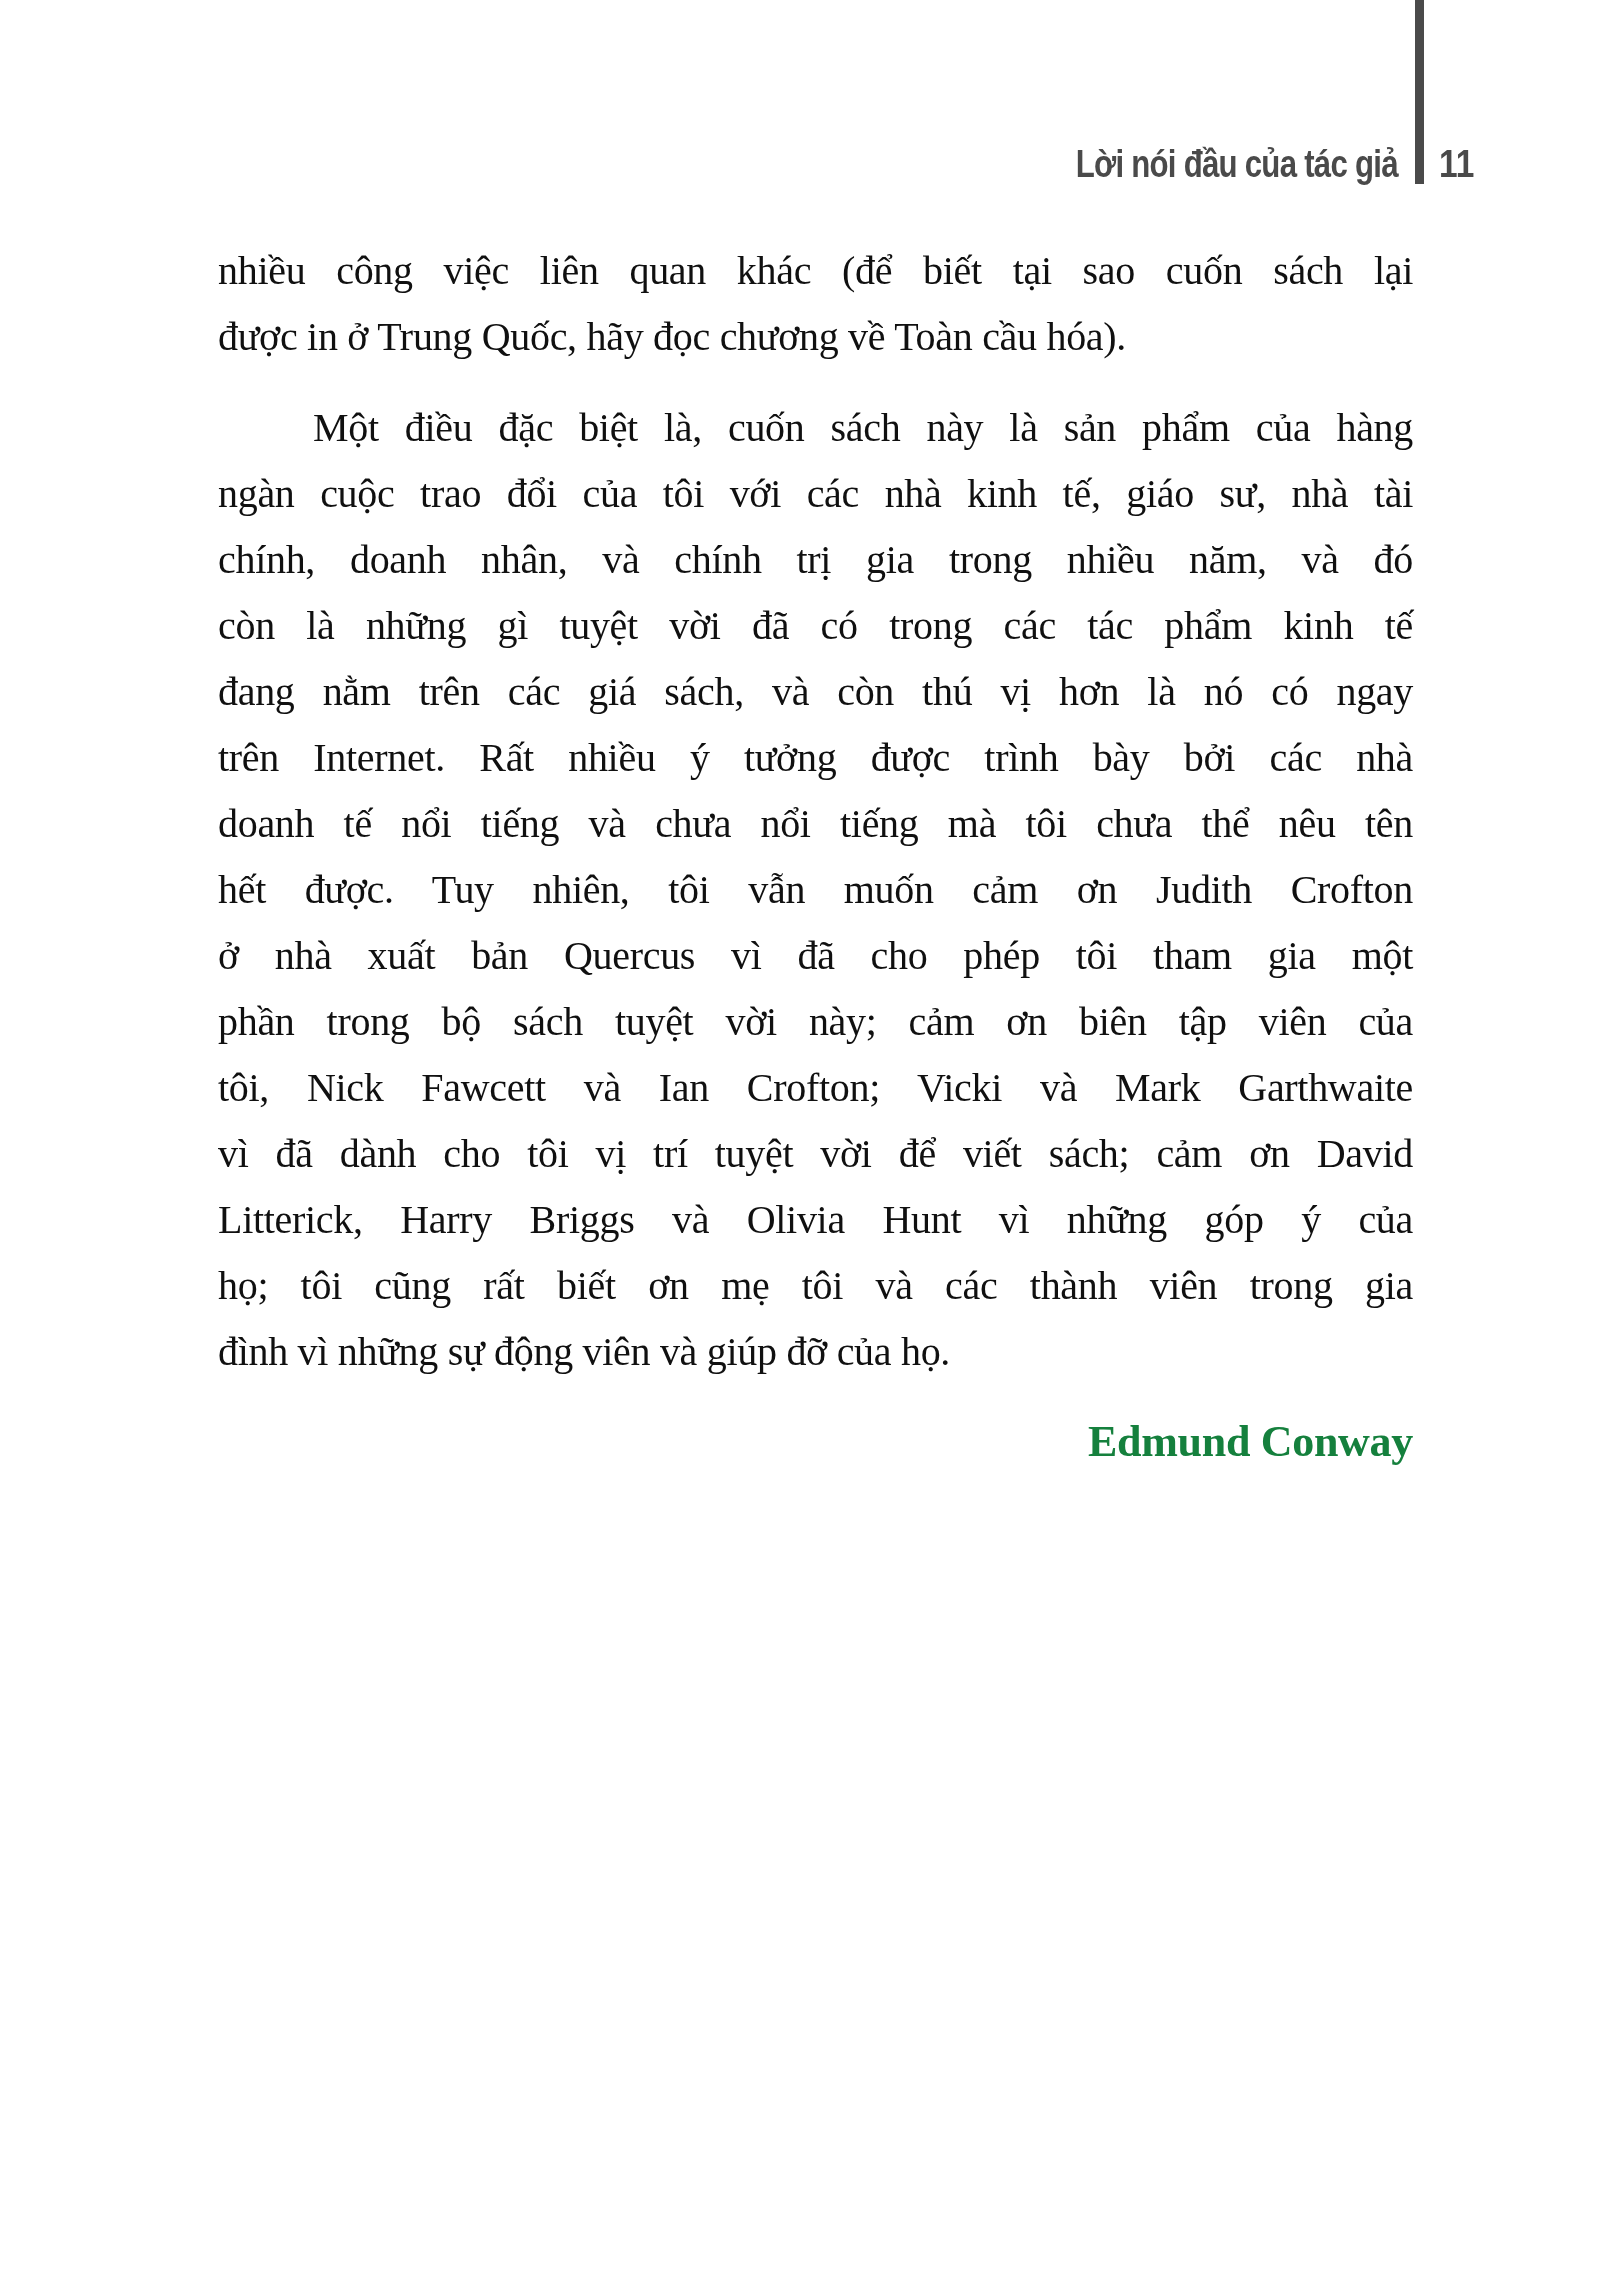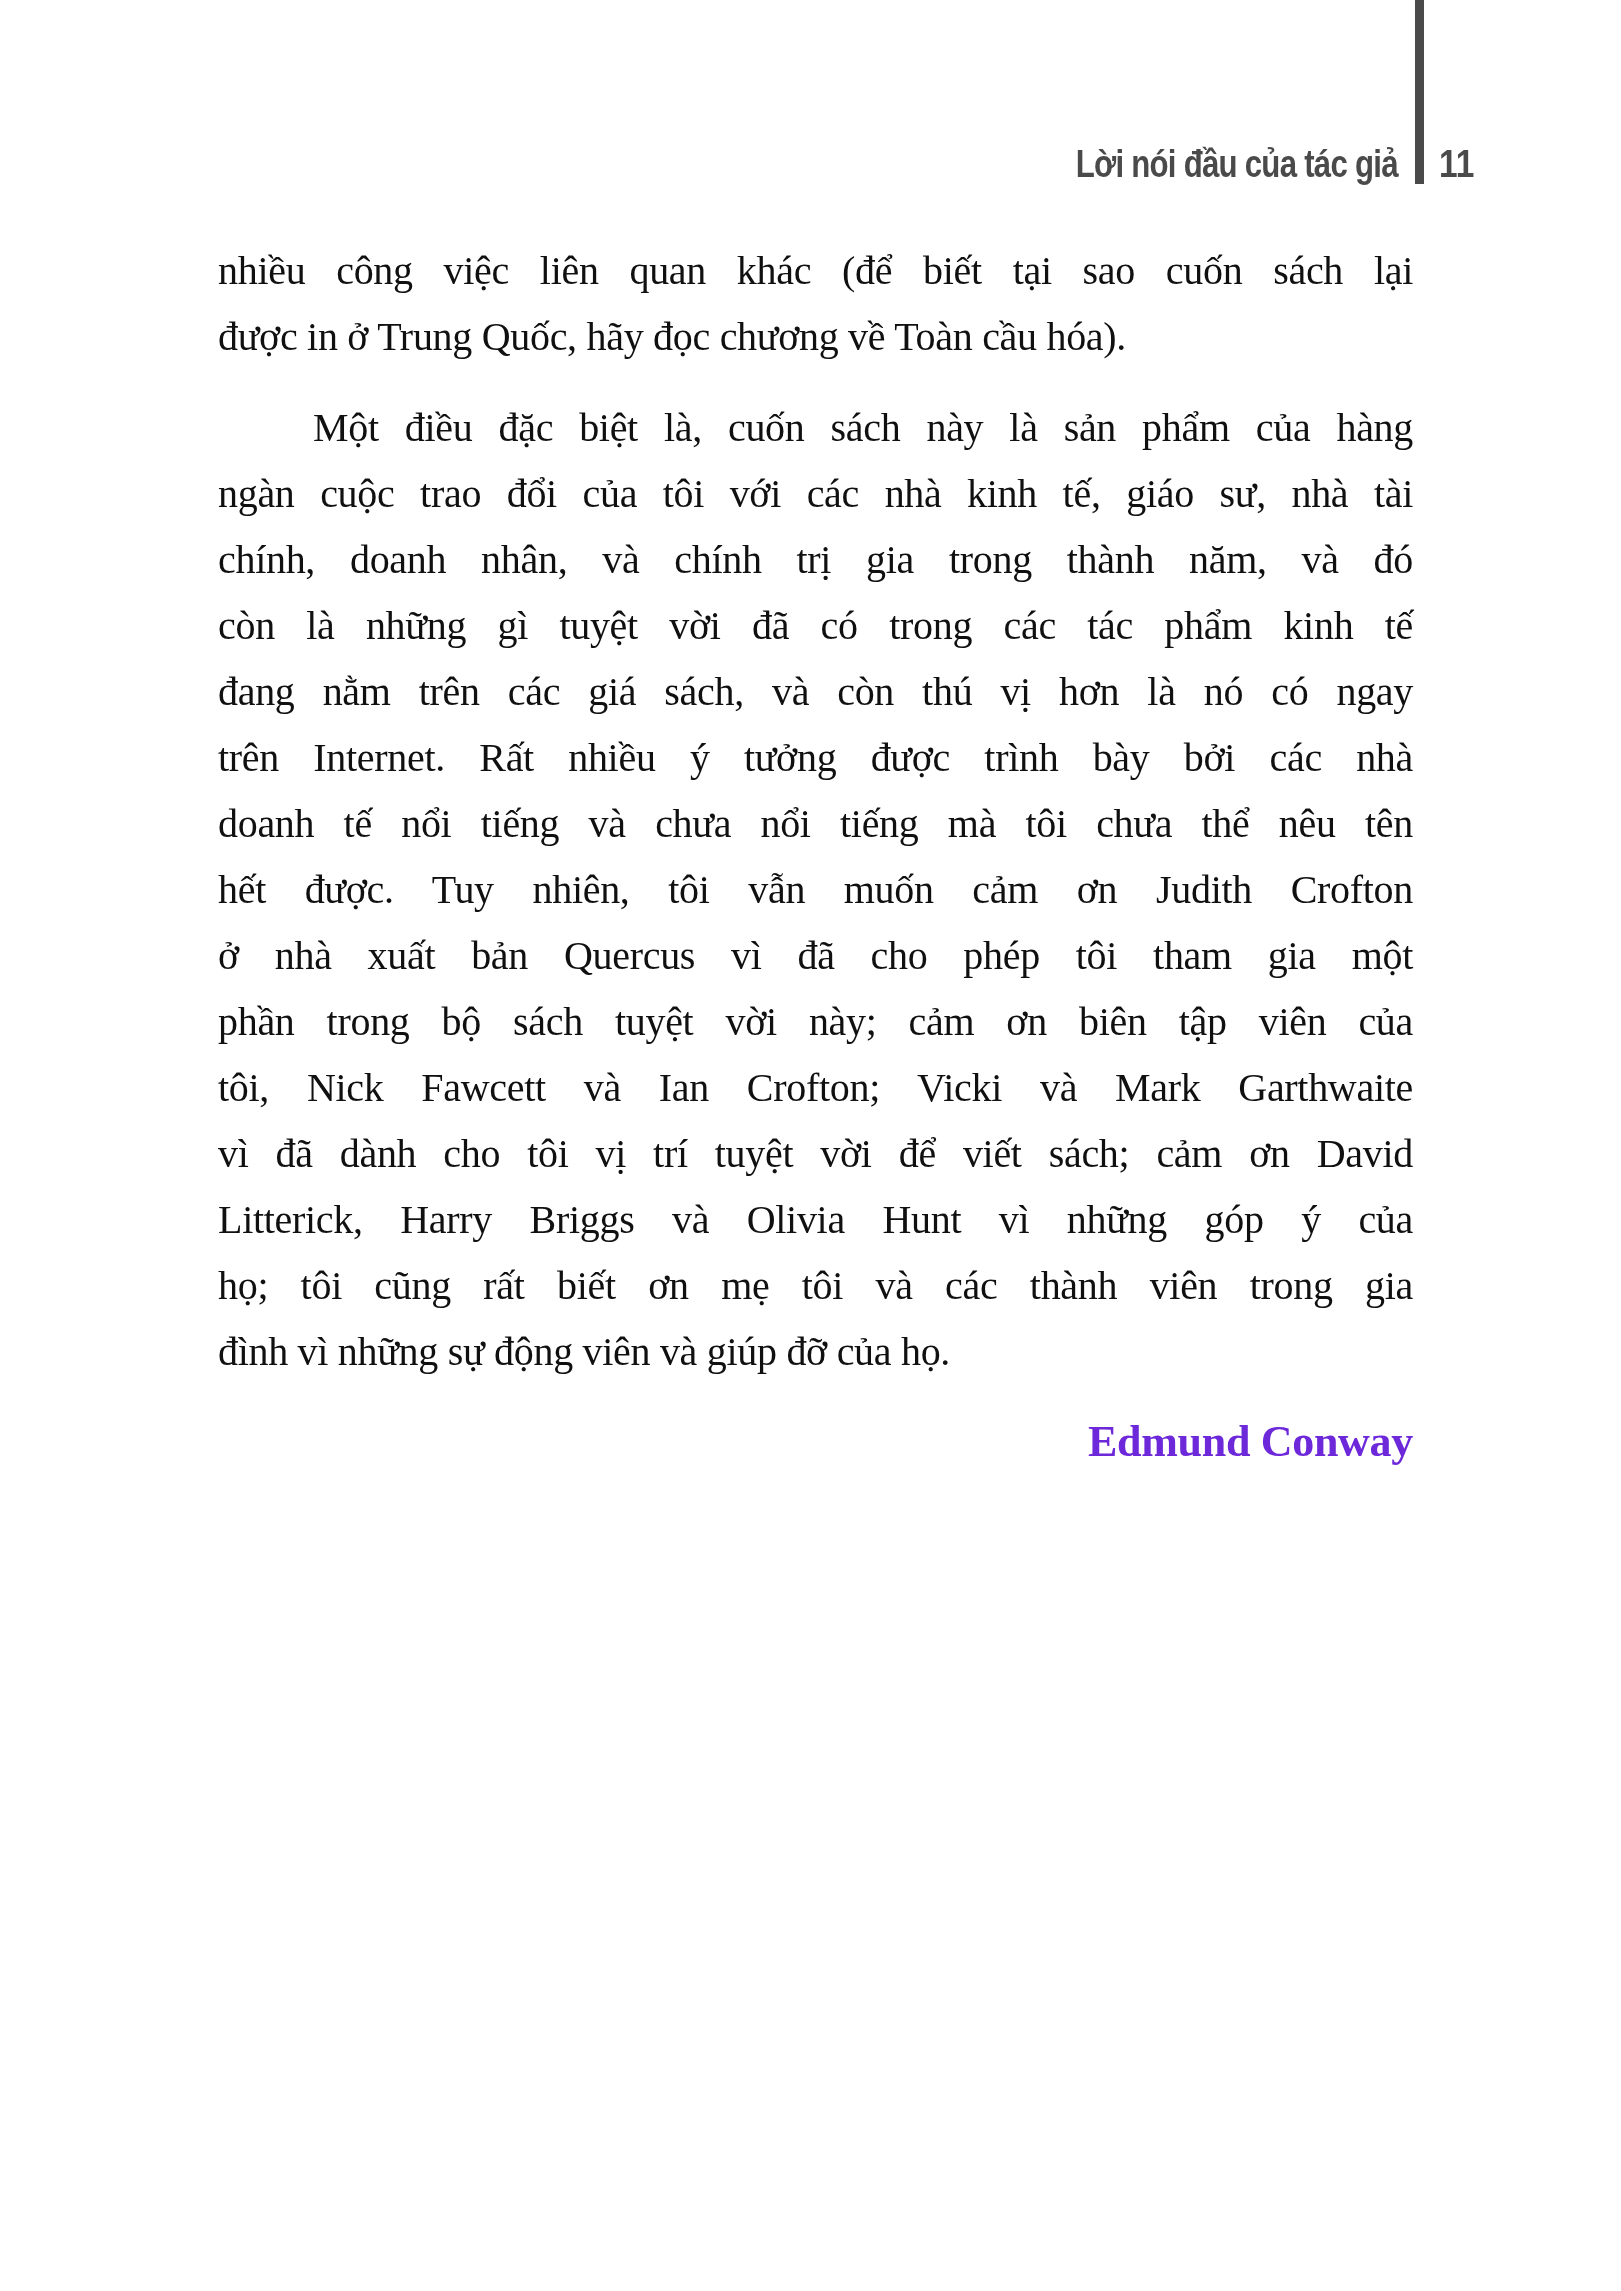--- a/index.html
+++ b/index.html
@@ -83,21 +83,21 @@
   }
   .line.para-end { text-align-last: left; }
   .line.first-indent { padding-left: 95px; }
 
   .signature {
     margin-top: 24.6px;
     text-align: right;
     font-weight: 700;
     font-size: 44px;
     line-height: 66px;
-    color: #6d28d9;
+    color: #15803d;
   }
 </style>
 </head>
 <body>
 
 <div class="page">
 
   <div class="running-header">
     <span class="header-title">Lời nói đầu của tác giả</span>
     <div class="header-rule"></div>
@@ -107,21 +107,21 @@
   <div class="body-text">
 
     <div class="para">
       <div class="line">nhiều công việc liên quan khác (để biết tại sao cuốn sách lại</div>
       <div class="line para-end">được in ở Trung Quốc, hãy đọc chương về Toàn cầu hóa).</div>
     </div>
 
     <div class="para">
       <div class="line first-indent">Một điều đặc biệt là, cuốn sách này là sản phẩm của hàng</div>
       <div class="line">ngàn cuộc trao đổi của tôi với các nhà kinh tế, giáo sư, nhà tài</div>
-      <div class="line">chính, doanh nhân, và chính trị gia trong thành năm, và đó</div>
+      <div class="line">chính, doanh nhân, và chính trị gia trong nhiều năm, và đó</div>
       <div class="line">còn là những gì tuyệt vời đã có trong các tác phẩm kinh tế</div>
       <div class="line">đang nằm trên các giá sách, và còn thú vị hơn là nó có ngay</div>
       <div class="line">trên Internet. Rất nhiều ý tưởng được trình bày bởi các nhà</div>
       <div class="line">doanh tế nổi tiếng và chưa nổi tiếng mà tôi chưa thể nêu tên</div>
       <div class="line">hết được. Tuy nhiên, tôi vẫn muốn cảm ơn Judith Crofton</div>
       <div class="line">ở nhà xuất bản Quercus vì đã cho phép tôi tham gia một</div>
       <div class="line">phần trong bộ sách tuyệt vời này; cảm ơn biên tập viên của</div>
       <div class="line">tôi, Nick Fawcett và Ian Crofton; Vicki và Mark Garthwaite</div>
       <div class="line">vì đã dành cho tôi vị trí tuyệt vời để viết sách; cảm ơn David</div>
       <div class="line">Litterick, Harry Briggs và Olivia Hunt vì những góp ý của</div>

